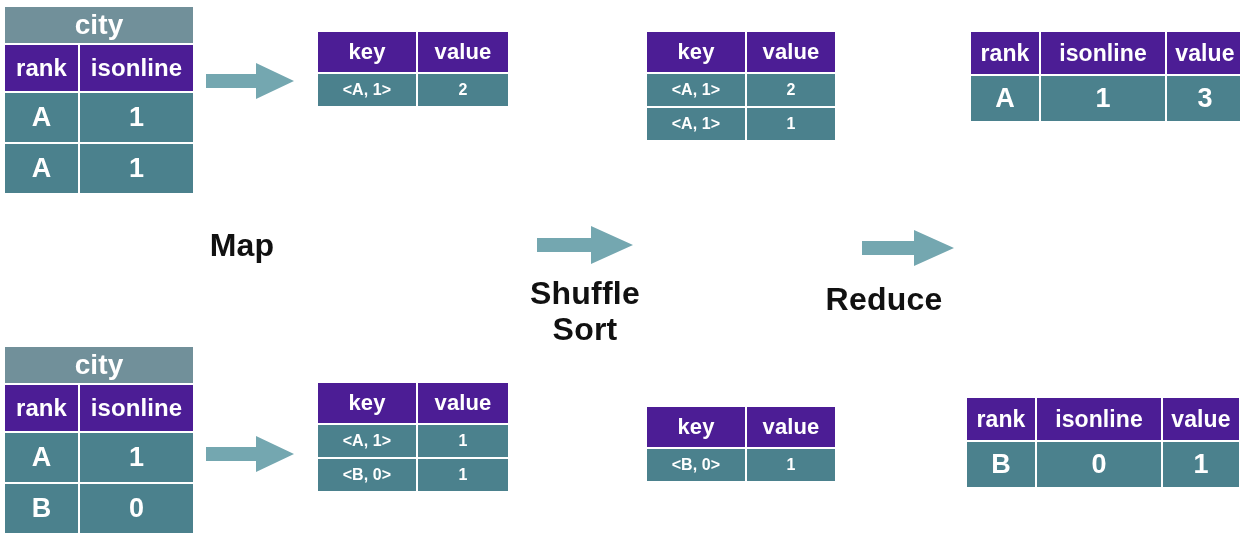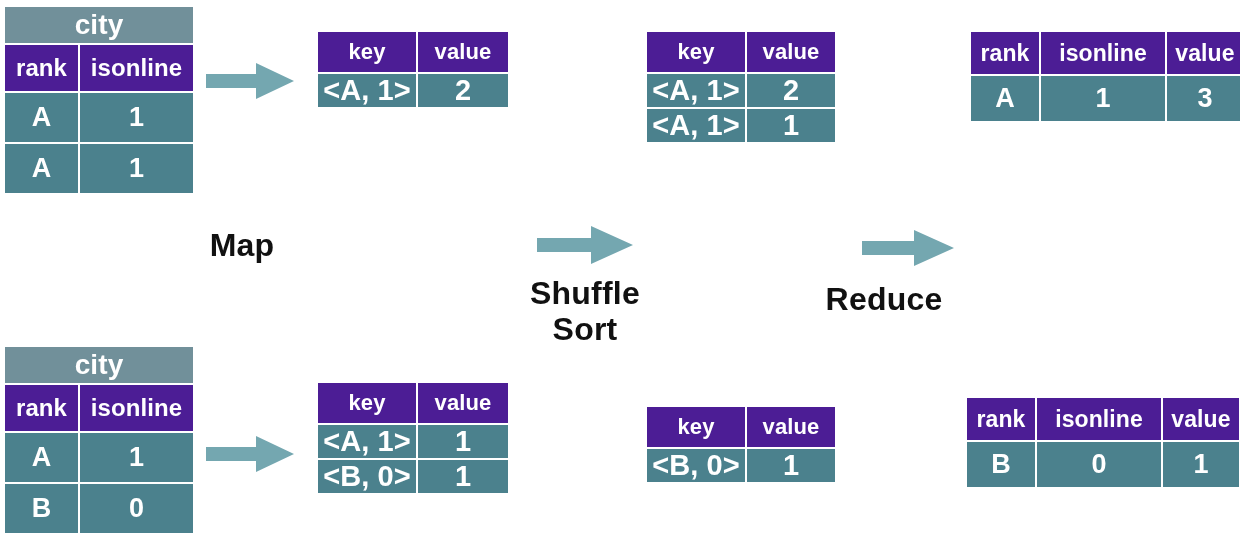--- a/index.html
+++ b/index.html
@@ -39,21 +39,21 @@
   }
   .tbl td.hdr {
     background: #4c1d95;
   }
 
   
   .t-city   { font-size: 28px; height: 36px; }
   .t-hdr    { font-size: 24px; height: 46px; }
   .t-cell   { font-size: 27px; height: 49px; }
   .t-kvhdr  { font-size: 22px; height: 40px; }
-  .t-kvcell { font-size: 29px; height: 32px; }
+  .t-kvcell { font-size: 16px; height: 32px; }
   .t-rhdr   { font-size: 23px; height: 42px; }
   .t-rcell  { font-size: 27px; height: 45px; }
 
   
   .arrow {
     position: absolute;
     display: block;
   }
   .arrow svg { display: block; }
 

